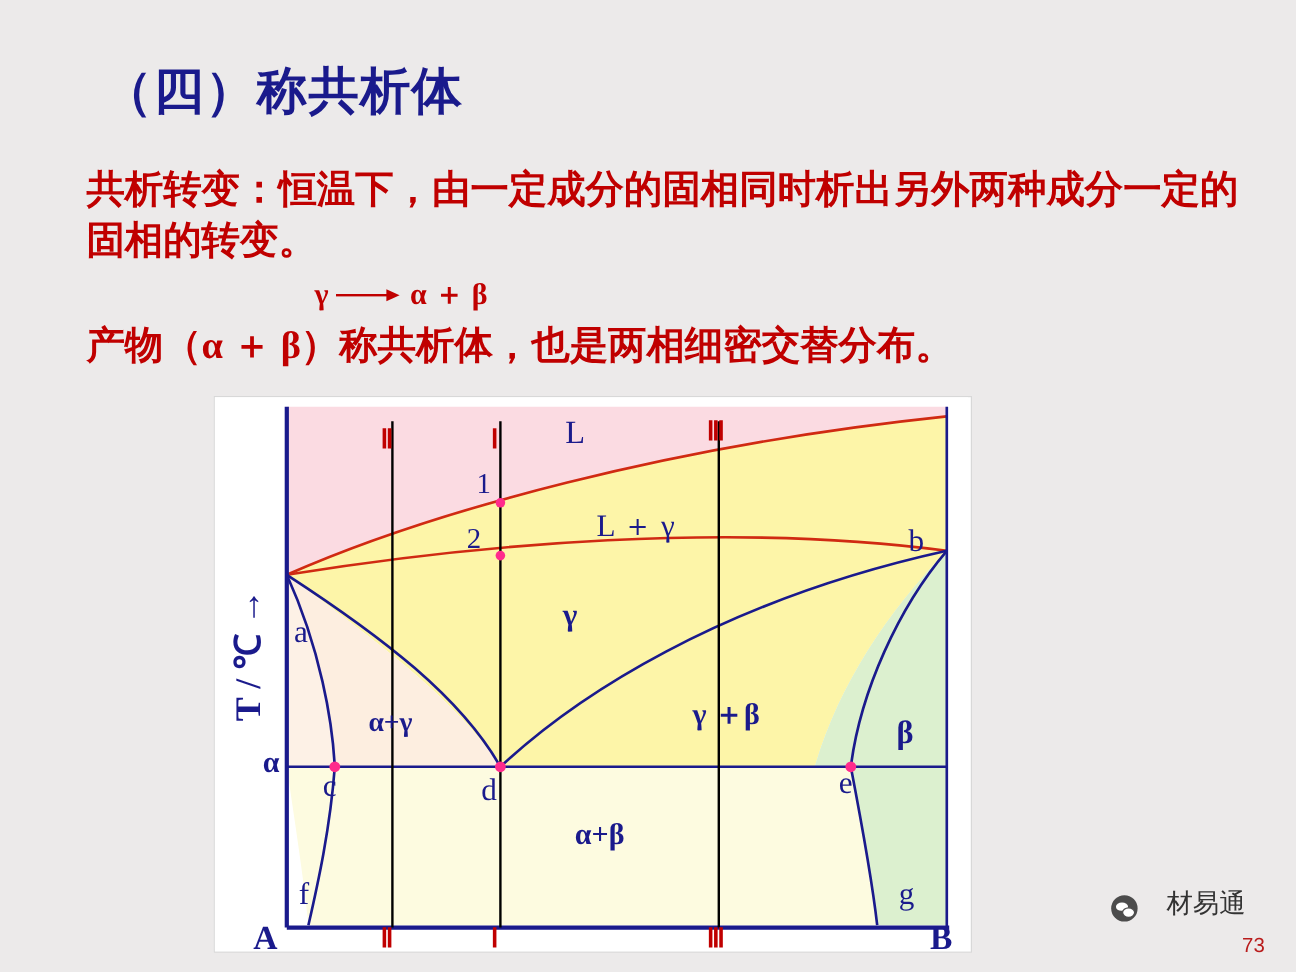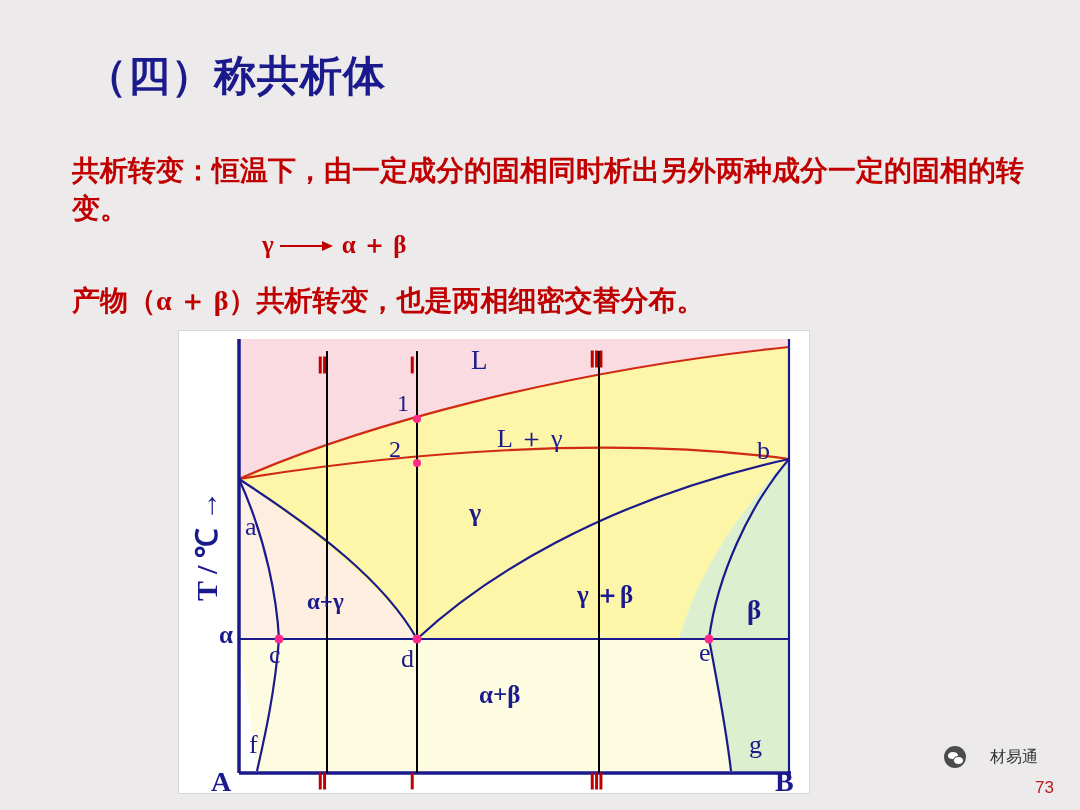--- a/index.html
+++ b/index.html
@@ -26,24 +26,23 @@
     top: 48px;
     font-size: 42px;
     color: #1a1a8c;
     font-weight: bold;
     letter-spacing: 1px;
     white-space: nowrap;
   }
   .body-text {
     position: absolute;
     color: #c00000;
-    font-size: 28px;
+    font-size: 32px;
     font-weight: bold;
     line-height: 1.35;
-    margin-top: 16px;
   }
   .para1 {
     left: 72px;
     top: 136px;
     width: 960px;
   }
   .reaction {
     position: absolute;
     left: 262px;
     top: 228px;
@@ -91,24 +90,24 @@
     border: 1px solid #d8d8d8;
   }
   .figure-wrap svg {
     display: block;
   }
   .footer-logo {
     position: absolute;
     right: 42px;
     bottom: 42px;
     display: flex;
-    align-items: center;
+    align-items: flex-end;
     gap: 24px;
     color: #333;
-    font-size: 16px;
+    font-size: 22px;
   }
   .wechat-icon {
     width: 22px;
     height: 22px;
     border-radius: 50%;
     background: #4c4c4c;
     position: relative;
   }
   .wechat-icon::before {
     content: "";
@@ -142,21 +141,21 @@
 <div class="slide">
 
   <div class="title">（四）称共析体</div>
 
   <div class="body-text para1">共析转变：恒温下，由一定成分的固相同时析出另外两种成分一定的固相的转变。</div>
 
   <div class="reaction">
     <span>γ</span><span class="arrow-line"></span><span>α ＋ β</span>
   </div>
 
-  <div class="body-text para2">产物（α ＋ β）共析转变，也是两相细密交替分布。</div>
+  <div class="body-text para2">产物（α ＋ β）称共析体，也是两相细密交替分布。</div>
 
   <div class="figure-wrap">
     <svg width="628" height="460" viewBox="0 0 628 460" xmlns="http://www.w3.org/2000/svg">
 
       <rect x="0" y="0" width="628" height="460" fill="#ffffff"></rect>
 
       <path d="M 60,148 C 180,95 380,40 610,16 L 610,8 L 60,8 Z" fill="#fbdbe2"></path>
 
       <path d="M 60,148 C 180,95 380,40 610,16 L 610,128 C 420,102 200,124 60,148 Z" fill="#fdf5a8"></path>
 

